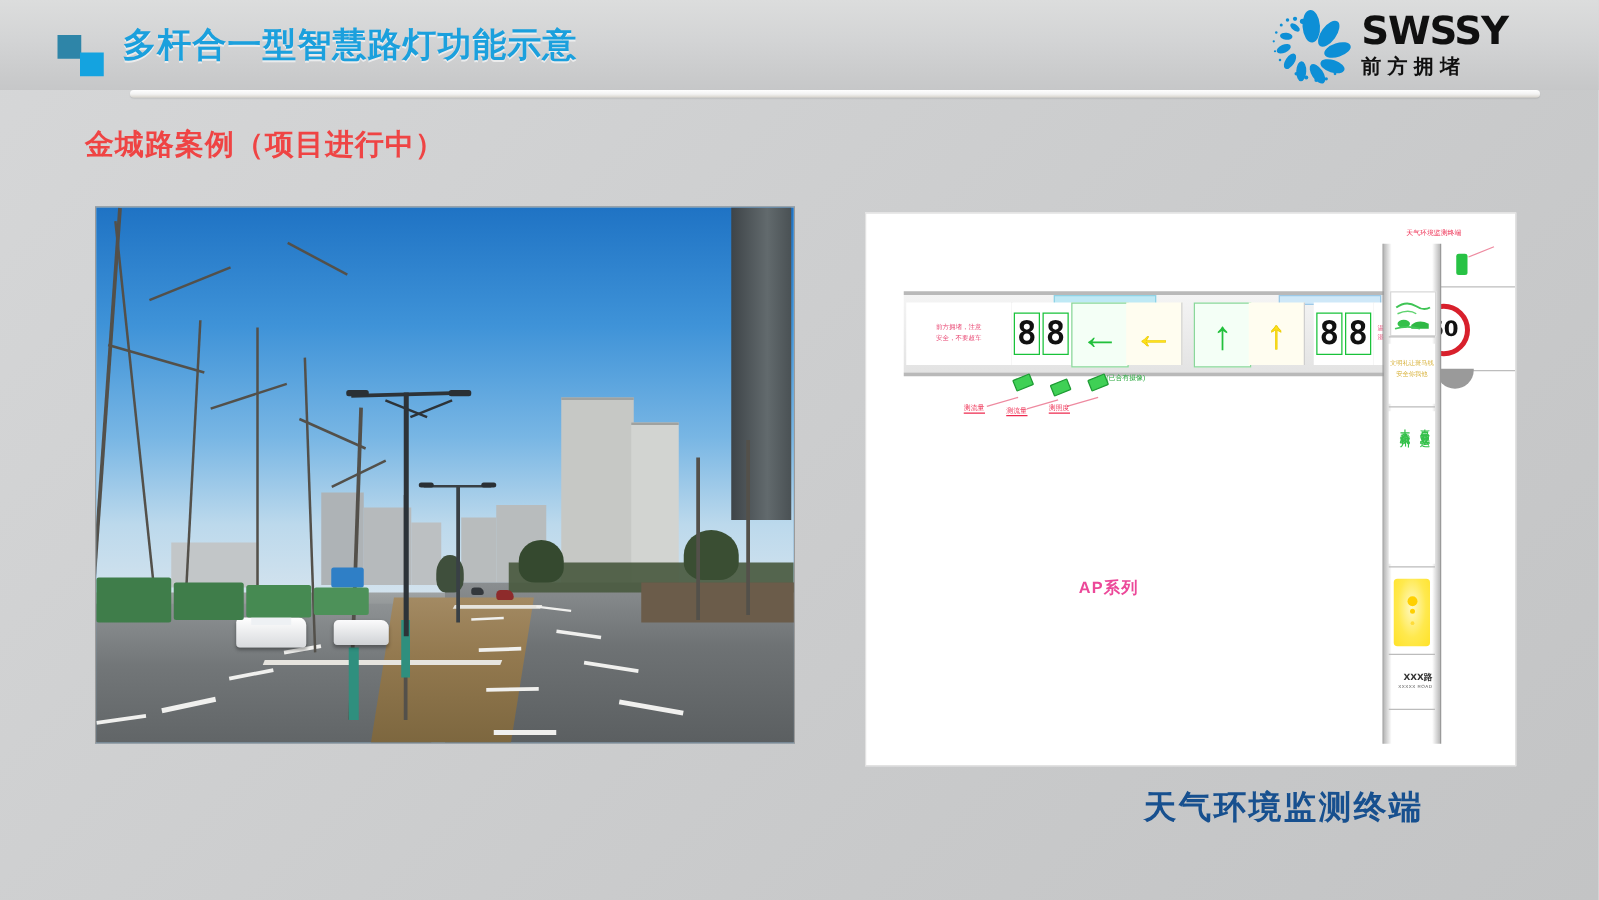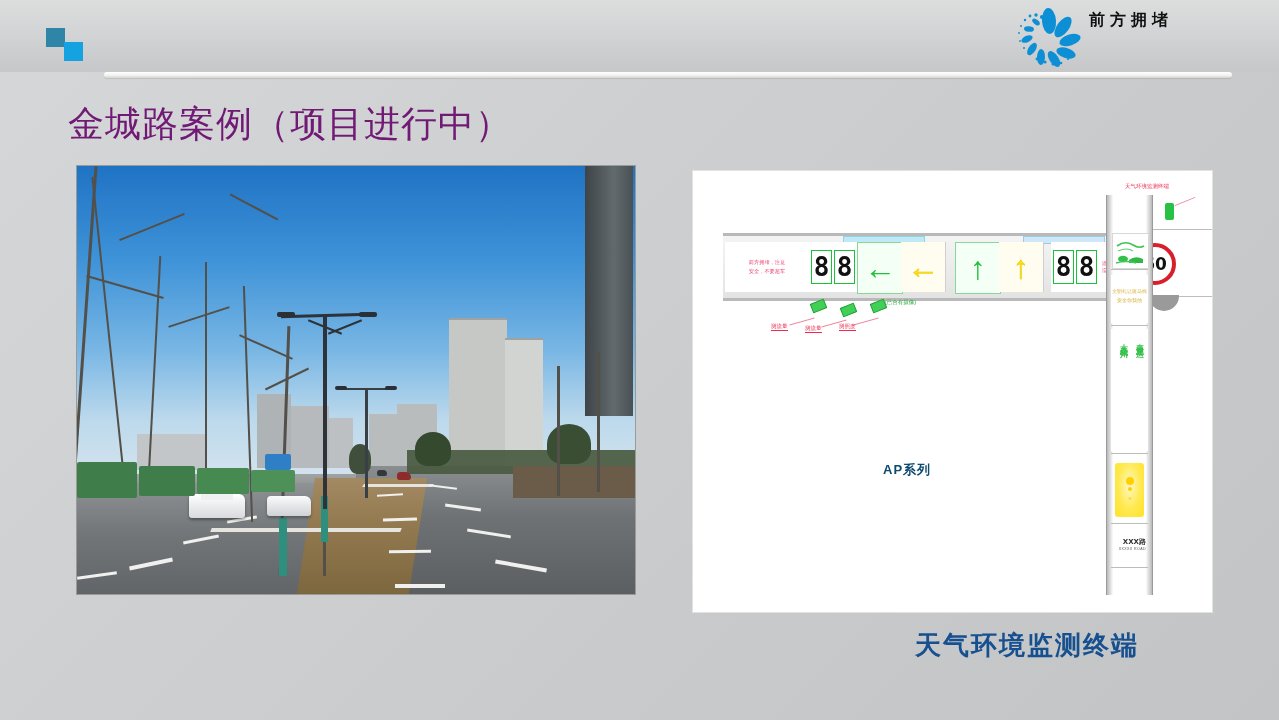--- a/index.html
+++ b/index.html
@@ -26,22 +26,22 @@
   
   .logo{position:absolute;right:18px;top:5px;width:250px;height:66px;}
   .logo-mark{position:absolute;left:0;top:2px;width:74px;height:62px;}
   .logo-text{position:absolute;left:78px;top:3px;width:172px;}
   .logo-swssy{font-size:31px;font-weight:bold;color:#101010;letter-spacing:-1px;
               line-height:34px;font-family:"DejaVu Sans",sans-serif;}
   .logo-cn{font-size:16px;font-weight:bold;color:#101010;letter-spacing:5px;
            line-height:20px;margin-top:2px;}
 
   
-  .subtitle{position:absolute;left:68px;top:100px;font-size:36px;font-weight:normal;
-            color:#701a75;letter-spacing:1px;white-space:nowrap;}
+  .subtitle{position:absolute;left:68px;top:100px;font-size:23px;font-weight:bold;
+            color:#ef4444;letter-spacing:1px;white-space:nowrap;}
 
   
   .photo{position:absolute;left:76px;top:165px;width:558px;height:428px;
          border:1px solid #9a9a9a;overflow:hidden;background:#7fb4dd;}
   .sky{position:absolute;left:0;top:0;width:100%;height:74%;
        background:linear-gradient(180deg,#1f73c4 0%,#3f93d8 30%,#78b6e4 58%,#bcd9ec 80%,#d6e4ee 100%);}
   .ground{position:absolute;left:0;top:72%;width:100%;height:28%;
           background:linear-gradient(180deg,#9fa3a4 0%,#7d8182 25%,#6b6f71 60%,#5f6365 100%);}
   .road-r{position:absolute;left:50%;top:70%;width:52%;height:30%;
           background:linear-gradient(180deg,#8a8e90 0%,#6e7274 40%,#5b5f61 100%);}
@@ -101,37 +101,38 @@
   .limit{width:34px;height:34px;border-radius:50%;border:4px solid #d8202c;background:#fff;
          display:flex;align-items:center;justify-content:center;
          font-size:17px;font-weight:bold;color:#111;font-family:"DejaVu Sans",sans-serif;}
   .dome{position:absolute;width:30px;height:16px;background:#9a9a9a;
         border-radius:0 0 16px 16px;}
   .sensor{position:absolute;width:9px;height:17px;background:#27c244;border-radius:2px;}
   .redlabel{position:absolute;font-size:5.5px;color:#ee2a4f;white-space:nowrap;}
   .leader{position:absolute;background:#ee8aa0;height:1px;}
   .sensbox{position:absolute;width:13px;height:8px;background:#3fd055;
            border:1px solid #1d9b33;transform:rotate(-22deg);border-radius:1px;}
-  .aplabel{position:absolute;left:170px;top:290px;font-size:13px;color:#0c4a6e;
-           font-weight:bold;letter-spacing:1px;margin-left:20px;}
+  .aplabel{position:absolute;left:170px;top:290px;font-size:13px;color:#ec4899;
+           font-weight:bold;letter-spacing:1px;}
   .roadname{position:absolute;left:6px;top:342px;width:33px;text-align:right;}
   .rn1{font-size:7px;font-weight:bold;color:#333;font-family:"DejaVu Sans",sans-serif;}
   .rn2{font-size:3.6px;color:#555;letter-spacing:.4px;}
 
   
   .caption{position:absolute;left:915px;top:628px;font-size:26px;font-weight:bold;
            color:#17508f;letter-spacing:2px;white-space:nowrap;}
 </style>
 </head>
 <body>
 
 <div class="header">
   <div class="hdr-bg"></div>
   <div class="sq-a"></div>
   <div class="sq-b"></div>
+  <div class="title">多杆合一型智慧路灯功能示意</div>
   <div class="hdr-rule"></div>
 
   <div class="logo">
     <div class="logo-mark">
       <svg width="74" height="62" viewBox="0 0 74 62">
         <g fill="#0d8fd6">
           <ellipse cx="38" cy="14" rx="7" ry="13" transform="rotate(-4 38 14)"></ellipse>
           <ellipse cx="52" cy="20" rx="6" ry="12" transform="rotate(36 52 20)"></ellipse>
           <ellipse cx="59" cy="33" rx="5.5" ry="11" transform="rotate(72 59 33)"></ellipse>
           <ellipse cx="55" cy="46" rx="5" ry="10" transform="rotate(108 55 46)"></ellipse>
@@ -152,20 +153,21 @@
           <circle cx="19" cy="47" r="1.2"></circle>
             <circle cx="26" cy="52" r="1.4"></circle>
           <circle cx="34" cy="55" r="1.6"></circle>
             <circle cx="42" cy="57" r="1.5"></circle>
           <circle cx="50" cy="56" r="1.3"></circle>
             <circle cx="57" cy="52" r="1.1"></circle>
         </g>
       </svg>
     </div>
     <div class="logo-text">
+      <div class="logo-swssy">SWSSY</div>
       <div class="logo-cn">前方拥堵</div>
     </div>
   </div>
 </div>
 
 <div class="subtitle">金城路案例（项目进行中）</div>
 
 <div class="photo">
   <div class="sky"></div>
 

